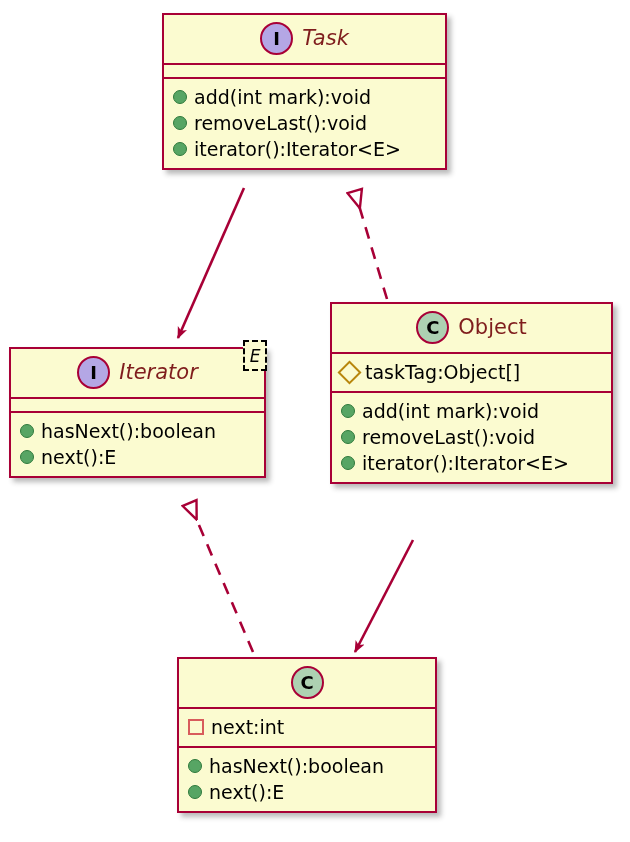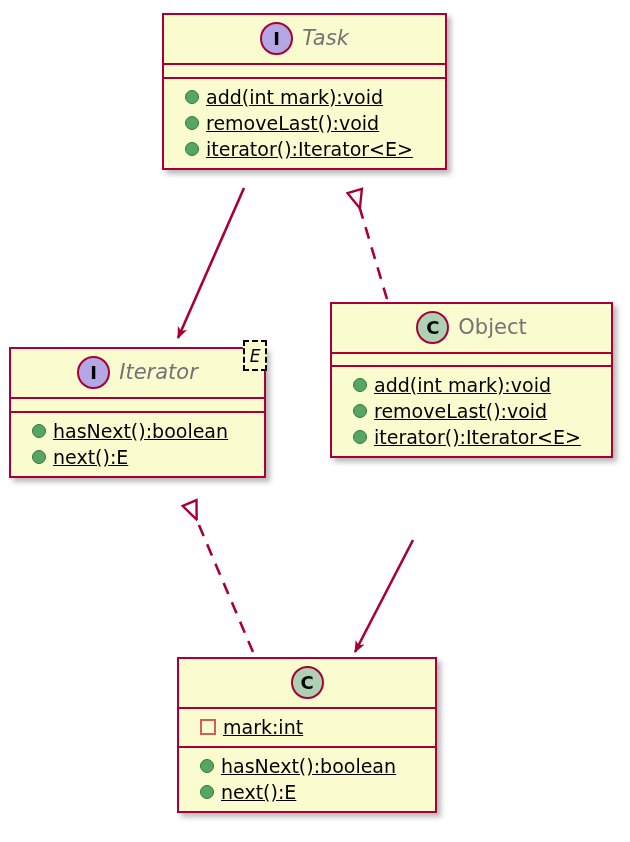--- a/index.html
+++ b/index.html
@@ -53,21 +53,21 @@
   .node-header {
     display: flex;
     align-items: center;
     justify-content: center;
     gap: 9px;
     padding: 7px 10px 8px 10px;
   }
 
   .node-title {
     font-size: 21px;
-    color: #737373;
+    color: #7f1d1d;
     line-height: 1.05;
     white-space: nowrap;
   }
   .node-title.italic {
     font-style: italic;
   }
 
   
   .stereo {
     flex: none;
@@ -87,22 +87,21 @@
   .stereo.klass     { background: #ADD1B2; }
 
   
   .compartment.empty {
     height: 14px;
     padding: 0;
   }
 
   
   .member-list {
-    padding: 5px 6px 6px 20px;
-    text-decoration: underline;
+    padding: 5px 6px 6px 8px;
   }
   .member {
     display: flex;
     align-items: center;
     gap: 7px;
     height: 26px;
     white-space: nowrap;
   }
   .member-label {
     font-size: 19px;
@@ -230,20 +229,24 @@
       </div>
     </div>
   </div>
 
   <div class="uml-node" style="left:330px; top:302px; width:283px;">
     <div class="compartment node-header">
       <span class="stereo klass">C</span>
       <span class="node-title">Object</span>
     </div>
     <div class="compartment member-list">
+      <div class="member">
+        <span class="vis protected-diamond"></span>
+        <span class="member-label">taskTag:Object[]</span>
+      </div>
     </div>
     <div class="compartment member-list">
       <div class="member">
         <span class="vis public-circle"></span>
         <span class="member-label">add(int mark):void</span>
       </div>
       <div class="member">
         <span class="vis public-circle"></span>
         <span class="member-label">removeLast():void</span>
       </div>
@@ -254,21 +257,21 @@
     </div>
   </div>
 
   <div class="uml-node" style="left:177px; top:657px; width:260px;">
     <div class="compartment node-header">
       <span class="stereo klass">C</span>
     </div>
     <div class="compartment member-list">
       <div class="member">
         <span class="vis private-square"></span>
-        <span class="member-label">mark:int</span>
+        <span class="member-label">next:int</span>
       </div>
     </div>
     <div class="compartment member-list">
       <div class="member">
         <span class="vis public-circle"></span>
         <span class="member-label">hasNext():boolean</span>
       </div>
       <div class="member">
         <span class="vis public-circle"></span>
         <span class="member-label">next():E</span>

